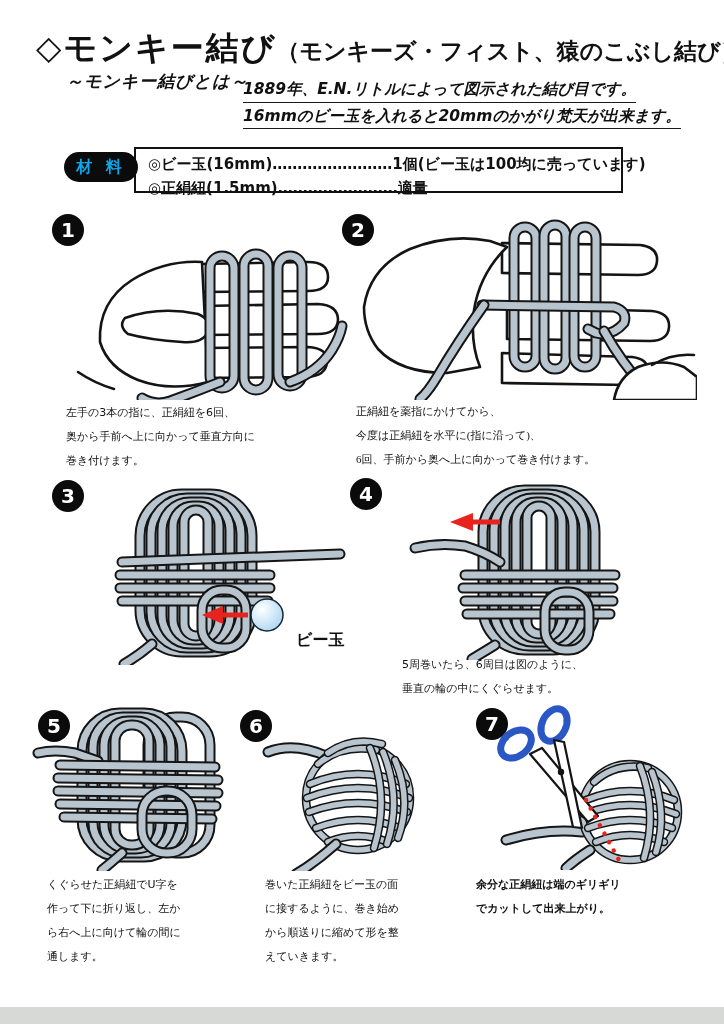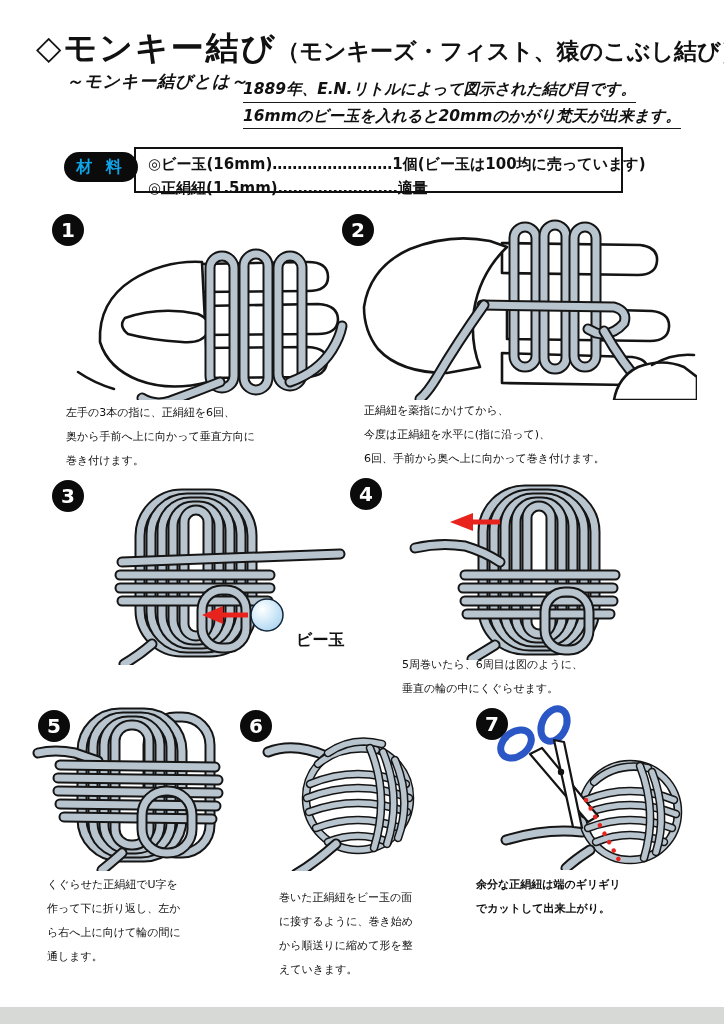--- a/index.html
+++ b/index.html
@@ -293,30 +293,30 @@
       <polygon class="sc-blade" points="62,54 74,48 130,116 120,122"></polygon>
       <polygon class="sc-blade" points="86,40 96,42 114,128 105,127"></polygon>
       <circle cx="93" cy="72" r="3.2" fill="#111"></circle>
     </g>
     <line class="cutline" x1="118" y1="100" x2="152" y2="162"></line>
   </svg>
 
   <div class="abs caption" style="left:66px;top:401px;width:320px;">左手の3本の指に、正絹紐を6回、
 奥から手前へ上に向かって垂直方向に
 巻き付けます。</div>
-  <div class="abs caption" style="left:364px;top:399px;width:335px;">正絹紐を薬指にかけてから、
+  <div class="abs caption" style="left:356px;top:399px;width:335px;font-family:Liberation Serif, serif;">正絹紐を薬指にかけてから、
 今度は正絹紐を水平に(指に沿って)、
 6回、手前から奥へ上に向かって巻き付けます。</div>
   <div class="abs caption" style="left:402px;top:653px;width:310px;">5周巻いたら、6周目は図のように、
 垂直の輪の中にくぐらせます。</div>
   <div class="abs caption" style="left:47px;top:873px;width:215px;">くぐらせた正絹紐でU字を
 作って下に折り返し、左か
 ら右へ上に向けて輪の間に
 通します。</div>
-  <div class="abs caption" style="left:279px;top:873px;width:222px;margin-top:13px;">巻いた正絹紐をビー玉の面
+  <div class="abs caption" style="left:265px;top:873px;width:222px;">巻いた正絹紐をビー玉の面
 に接するように、巻き始め
 から順送りに縮めて形を整
 えていきます。</div>
   <div class="abs caption" style="left:476px;top:873px;width:238px;font-weight:bold;">余分な正絹紐は端のギリギリ
 でカットして出来上がり。</div>
 
   <div class="abs" id="bottom-band"></div>
 </div>
 
 </body></html>

